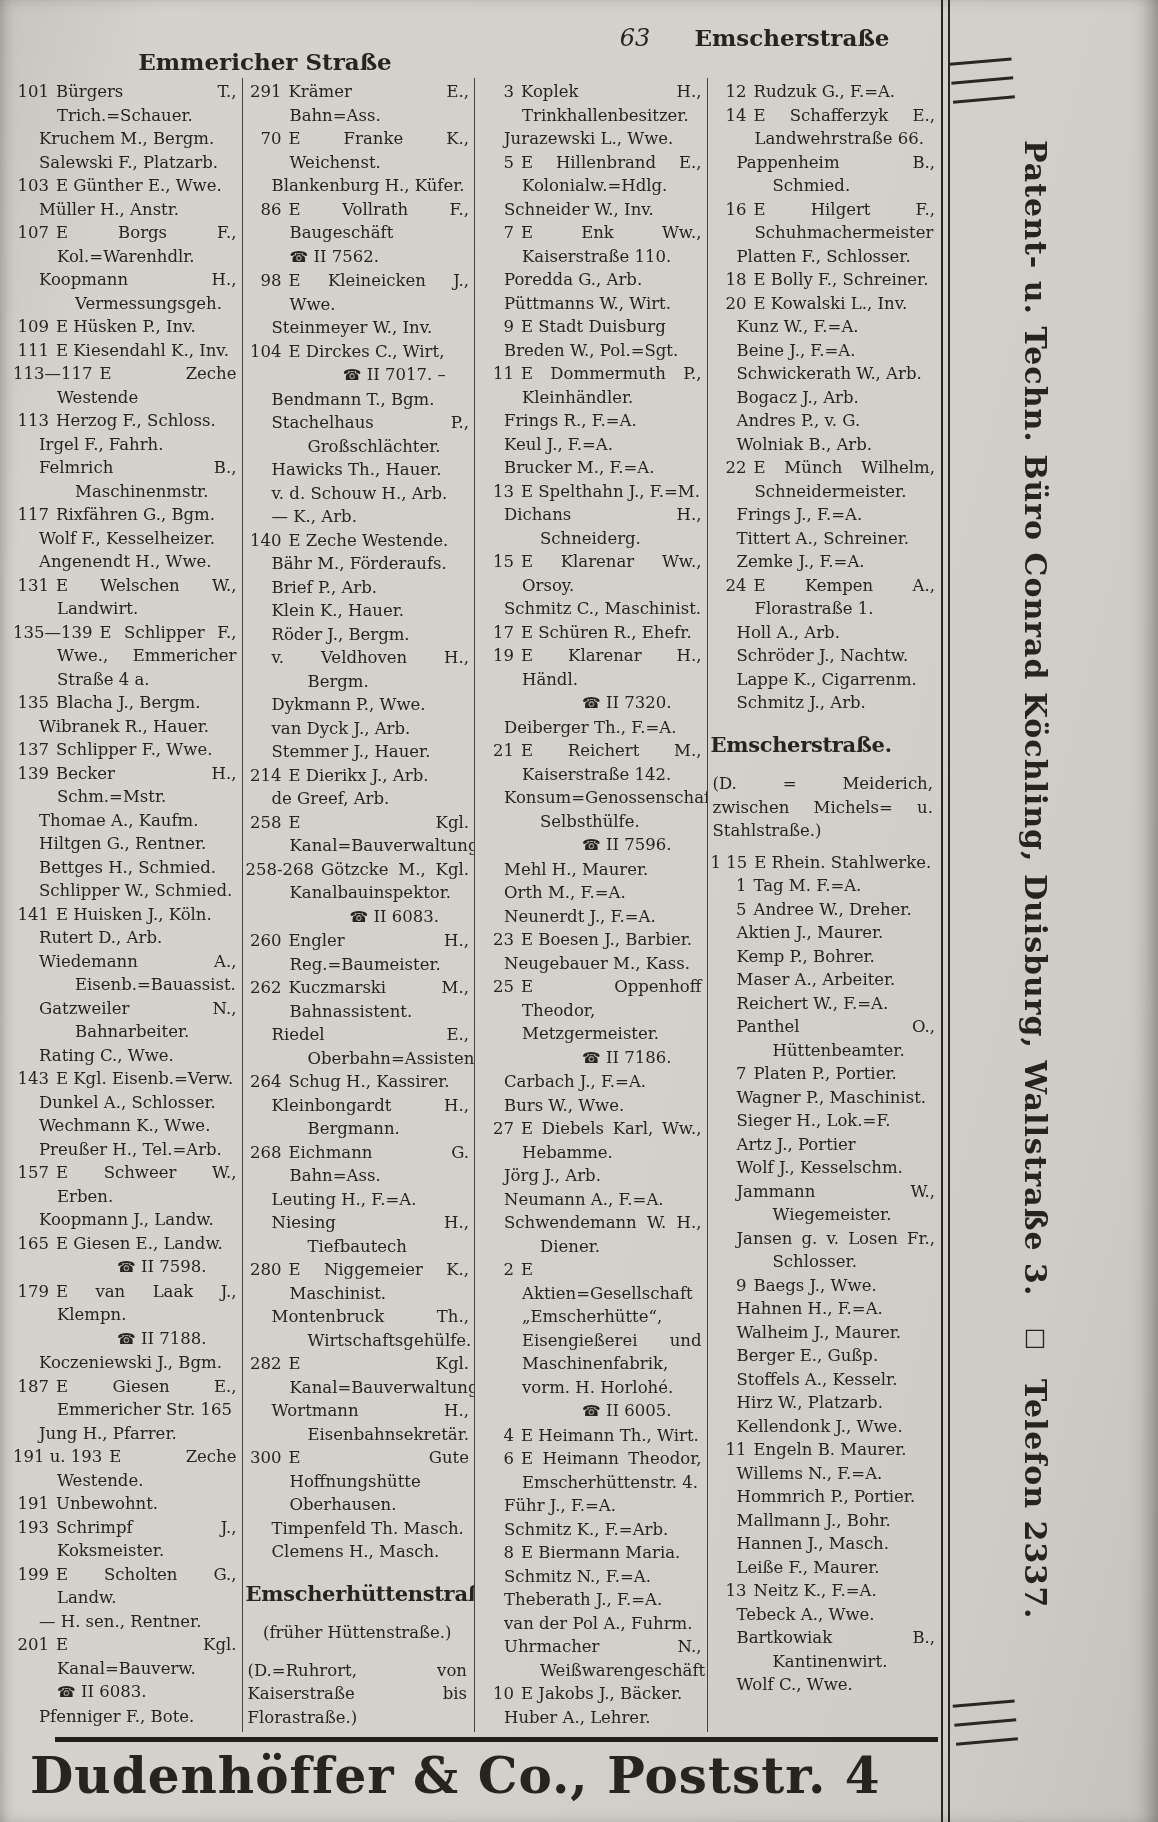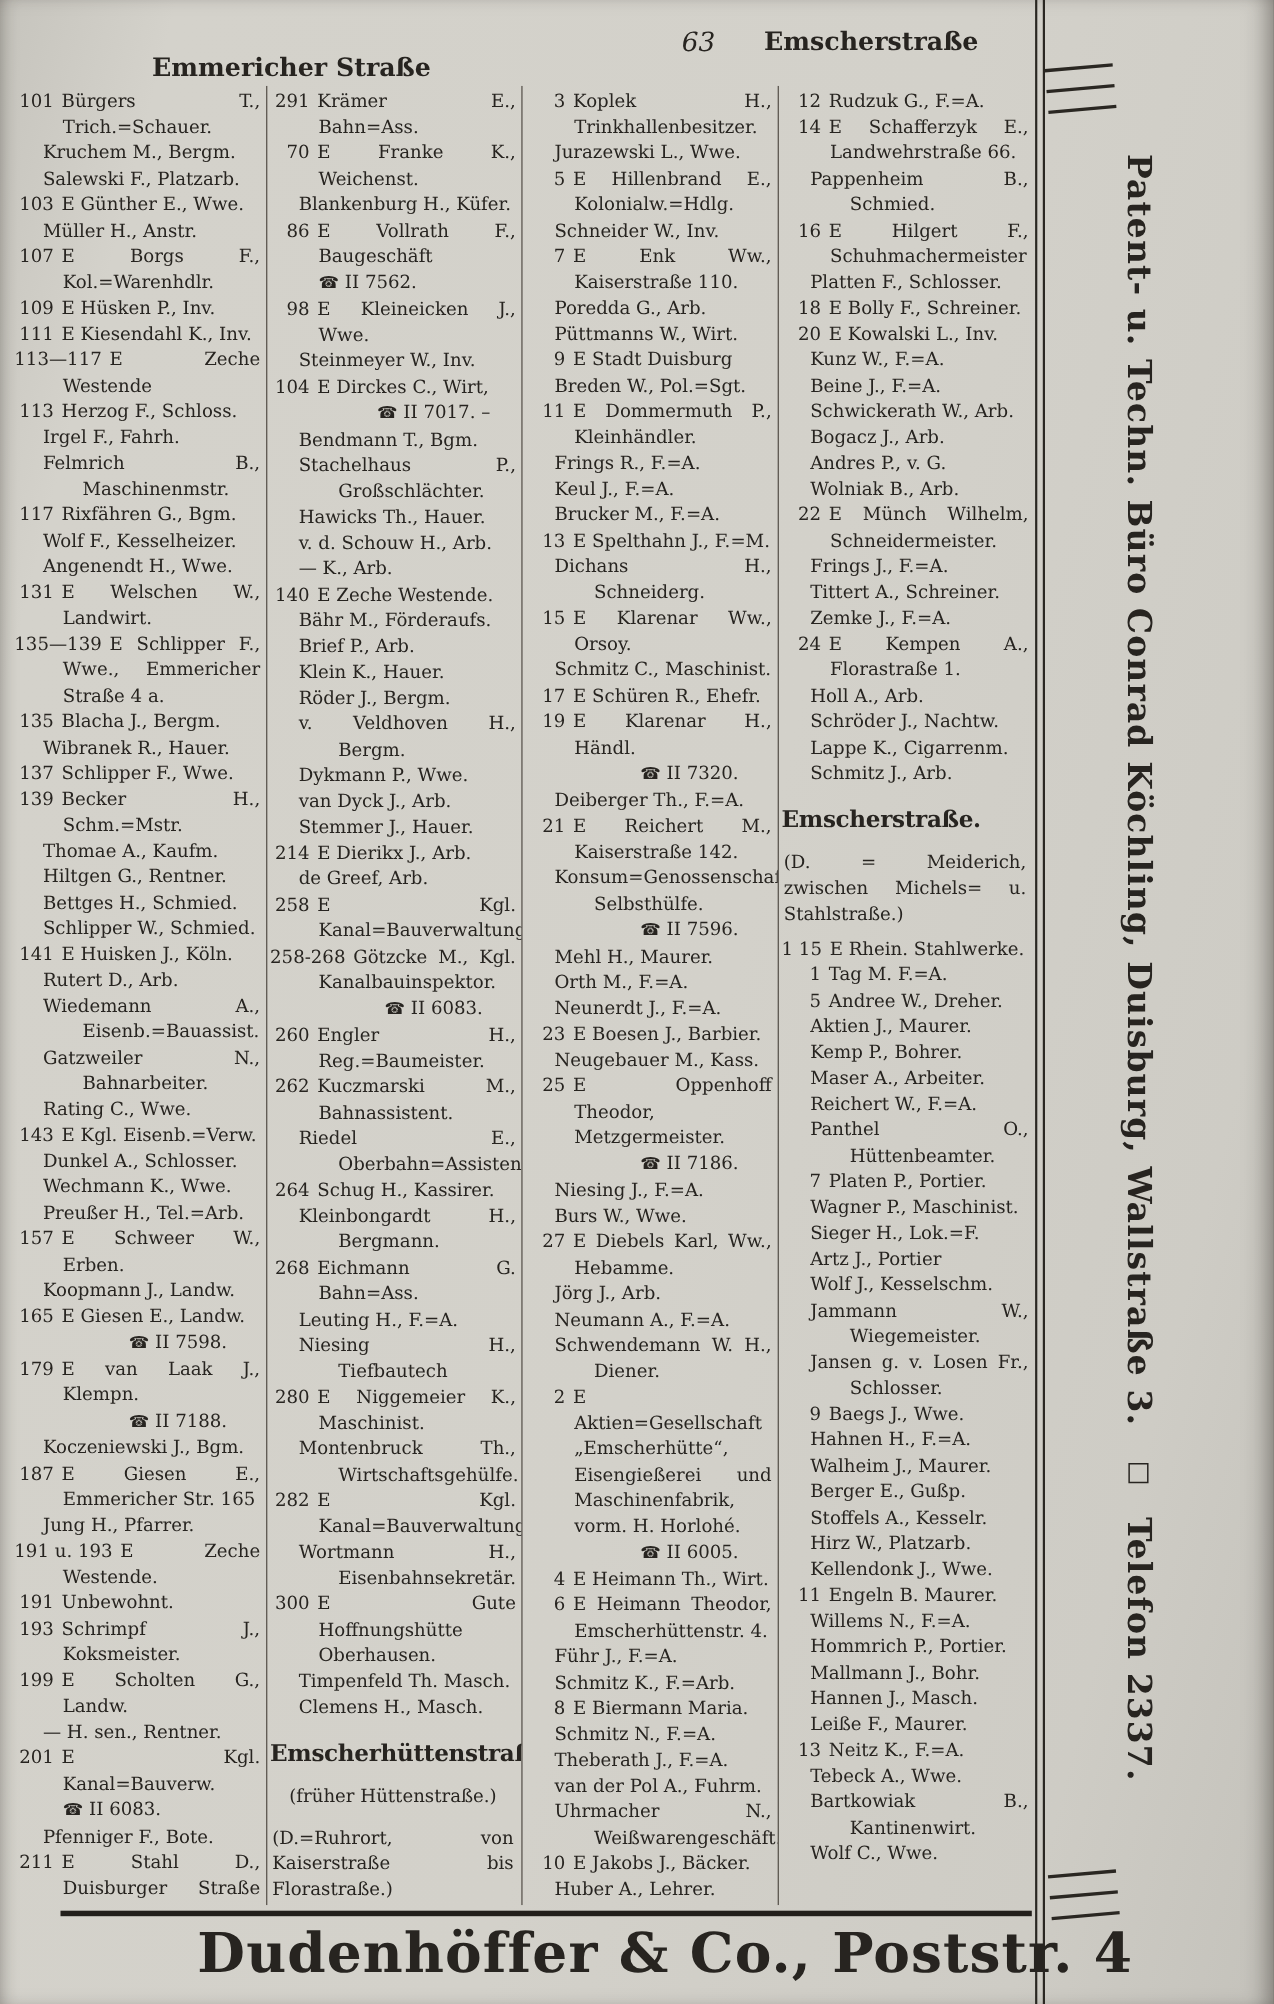--- a/index.html
+++ b/index.html
@@ -41,40 +41,41 @@
   .vtext{writing-mode:vertical-rl;font-weight:bold;letter-spacing:1px;white-space:nowrap;}
   .side-ad{font-size:30px;}
   .side-sq{font-size:24px;font-family:"DejaVu Sans",sans-serif;}
   .side-phone{font-size:30px;}
   .deco{position:absolute;width:62px;transform:rotate(-5deg);}
   .deco i{display:block;height:3px;background:#2a2722;margin-bottom:16px;}
   .deco-top{left:952px;top:60px;}
   .deco-bottom{left:955px;top:1702px;}
   
   .footer-rule{position:absolute;left:55px;top:1737px;width:883px;height:5px;background:#221f1b;}
-  .footer-text{position:absolute;left:30px;top:1746px;width:1000px;text-align:right;
+  .footer-text{position:absolute;left:30px;top:1746px;width:1000px;text-align:left;
     font-size:50px;font-weight:bold;letter-spacing:1px;}
 </style>
 </head>
 <body>
 
 <div class="page">
 
   <div class="hdr-title hdr-left">Emmericher Straße</div>
   <div class="hdr-num">63</div>
   <div class="hdr-title hdr-right">Emscherstraße</div>
 
   <div class="cols" id="columns">
       <div class="col">
         <div class="ln"><span class="num">101</span>Bürgers T., Trich.=Schauer.</div>
         <div class="ln sub">Kruchem M., Bergm.</div>
         <div class="ln sub">Salewski F., Platzarb.</div>
         <div class="ln"><span class="num">103</span>E Günther E., Wwe.</div>
         <div class="ln sub">Müller H., Anstr.</div>
         <div class="ln"><span class="num">107</span>E Borgs F., Kol.=Warenhdlr.</div>
+        <div class="ln sub">Koopmann H., Vermessungsgeh.</div>
         <div class="ln"><span class="num">109</span>E Hüsken P., Inv.</div>
         <div class="ln"><span class="num">111</span>E Kiesendahl K., Inv.</div>
         <div class="ln"><span class="num">113—117</span>E Zeche Westende</div>
         <div class="ln"><span class="num">113</span>Herzog F., Schloss.</div>
         <div class="ln sub">Irgel F., Fahrh.</div>
         <div class="ln sub">Felmrich B., Maschinenmstr.</div>
         <div class="ln"><span class="num">117</span>Rixfähren G., Bgm.</div>
         <div class="ln sub">Wolf F., Kesselheizer.</div>
         <div class="ln sub">Angenendt H., Wwe.</div>
         <div class="ln"><span class="num">131</span>E Welschen W., Landwirt.</div>
@@ -186,21 +187,21 @@
         <div class="ln"><span class="num">21</span>E Reichert M., Kaiserstraße 142.</div>
         <div class="ln sub">Konsum=Genossenschaft Selbsthülfe.</div>
         <div class="ln phoneline"><span class="phone"><span class="picon">☎</span> II 7596.</span></div>
         <div class="ln sub">Mehl H., Maurer.</div>
         <div class="ln sub">Orth M., F.=A.</div>
         <div class="ln sub">Neunerdt J., F.=A.</div>
         <div class="ln"><span class="num">23</span>E Boesen J., Barbier.</div>
         <div class="ln sub">Neugebauer M., Kass.</div>
         <div class="ln"><span class="num">25</span>E Oppenhoff Theodor, Metzgermeister.</div>
         <div class="ln phoneline"><span class="phone"><span class="picon">☎</span> II 7186.</span></div>
-        <div class="ln sub">Niesing J., F.=A.</div>
+        <div class="ln sub">Carbach J., F.=A.</div>
         <div class="ln sub">Burs W., Wwe.</div>
         <div class="ln"><span class="num">27</span>E Diebels Karl, Ww., Hebamme.</div>
         <div class="ln sub">Jörg J., Arb.</div>
         <div class="ln sub">Neumann A., F.=A.</div>
         <div class="ln sub">Schwendemann W. H., Diener.</div>
         <div class="ln"><span class="num">2</span>E Aktien=Gesellschaft „Emscherhütte“, Eisengießerei und Maschinenfabrik, vorm. H. Horlohé.</div>
         <div class="ln phoneline"><span class="phone"><span class="picon">☎</span> II 6005.</span></div>
         <div class="ln"><span class="num">4</span>E Heimann Th., Wirt.</div>
         <div class="ln"><span class="num">6</span>E Heimann Theodor, Emscherhüttenstr. 4.</div>
         <div class="ln sub">Führ J., F.=A.</div>

